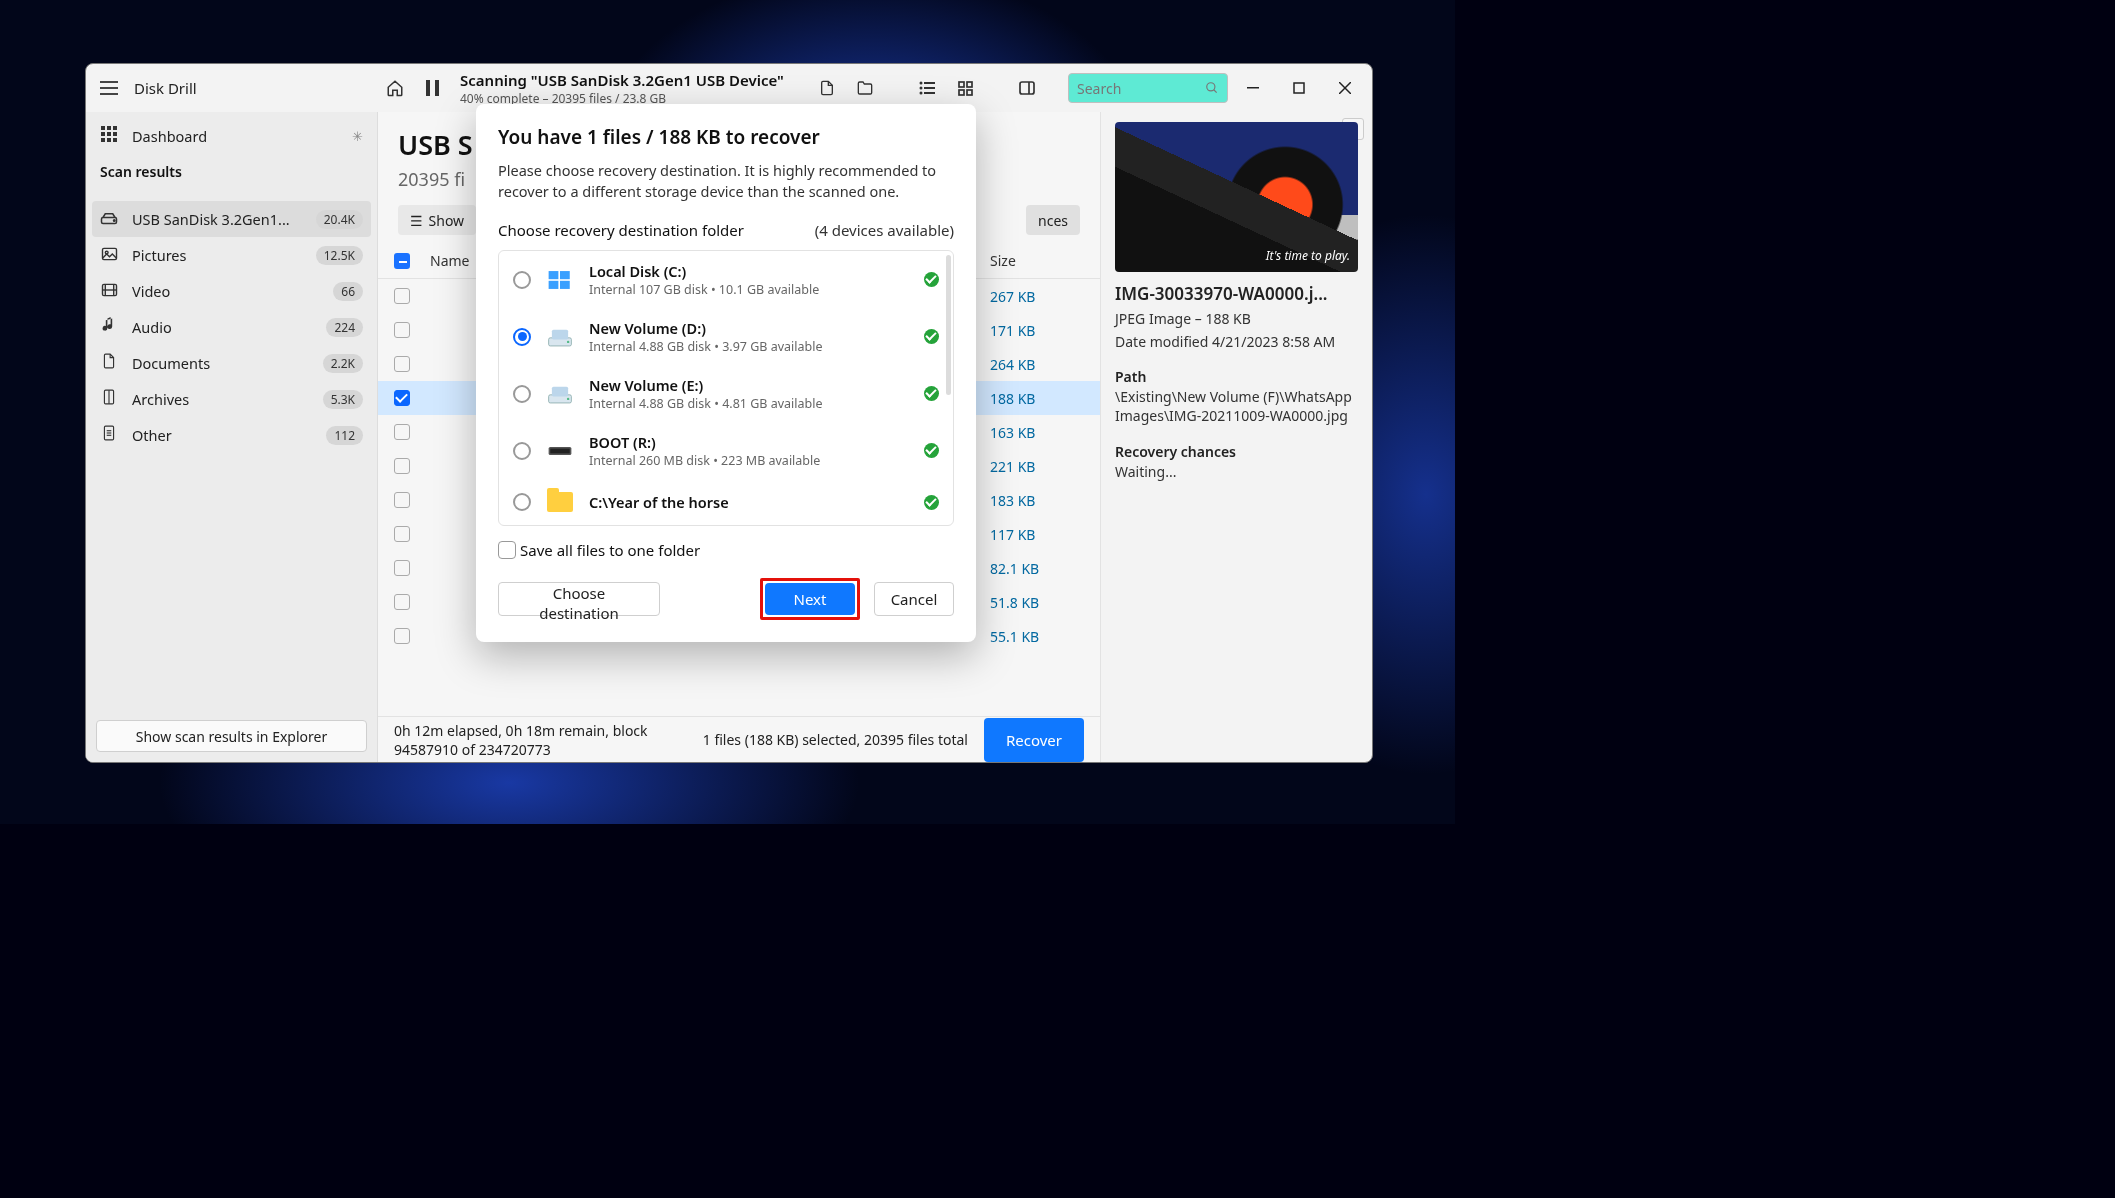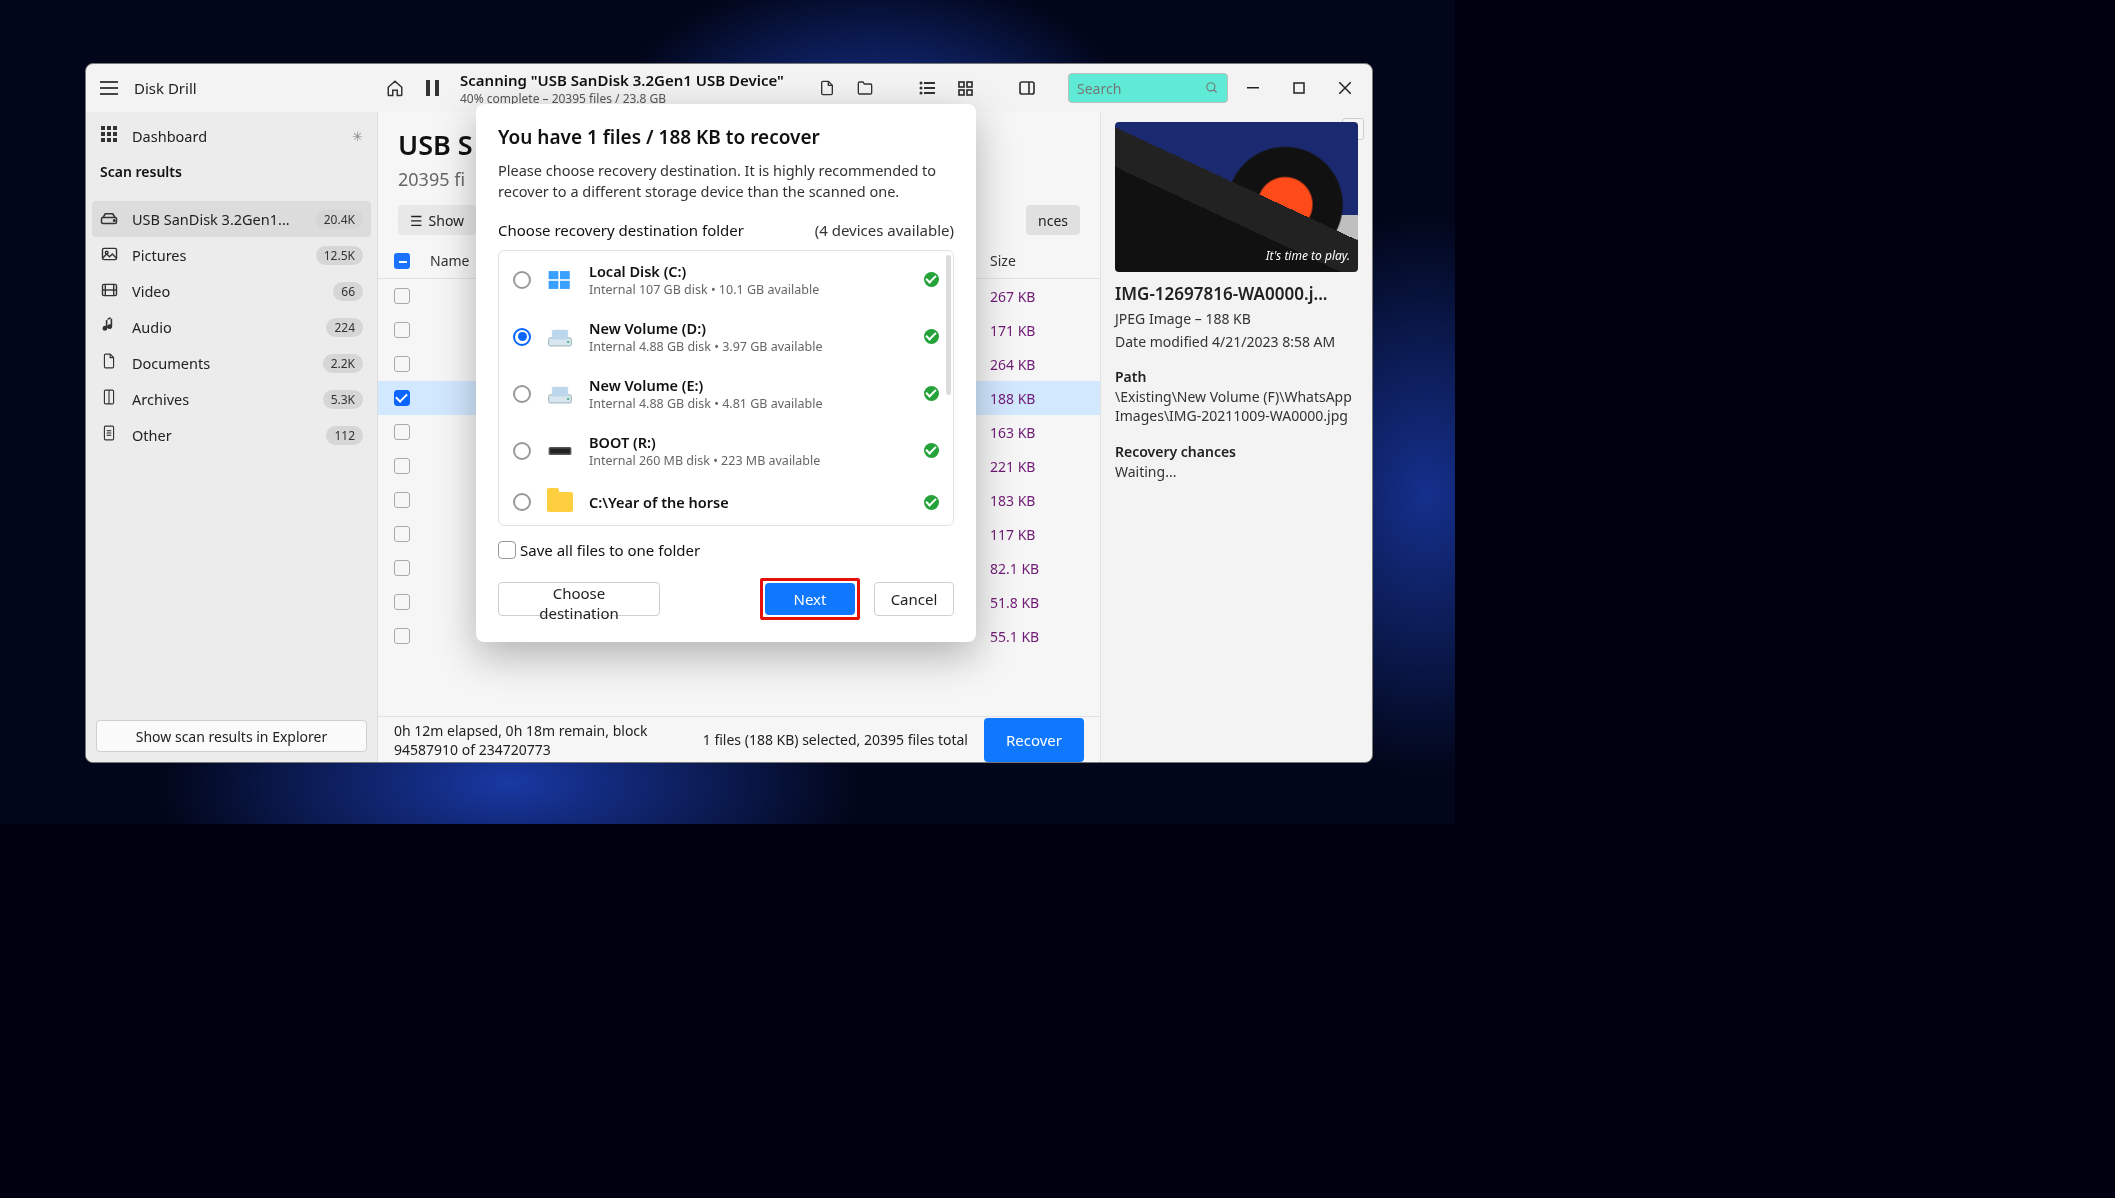--- a/index.html
+++ b/index.html
@@ -55,21 +55,21 @@
   .th-name { flex: 1; padding-left: 12px; }
   .th-size { width: 90px; }
   .tri { width: 16px; height: 16px; border: 2px solid #1a72ff; border-radius: 3px; background: #1a72ff; position: relative; }
   .tri::after { content: ""; position: absolute; left: 3px; top: 6px; width: 8px; height: 2px; background: #fff; }
   .rows { flex: 1; overflow: hidden; }
   .row { display: flex; align-items: center; height: 34px; padding: 0 20px 0 10px; font-size: 14px; }
   .row .cb { width: 16px; height: 16px; border: 1.5px solid #aaa; border-radius: 3px; margin-left: 6px; }
   .row .cb.chk { border-color: #0a66ff; background: #0a66ff; position: relative; }
   .row .cb.chk::after { content: ""; position: absolute; left: 3px; top: 0; width: 5px; height: 9px; border: solid #fff; border-width: 0 2px 2px 0; transform: rotate(45deg); }
   .row .name { flex: 1; padding-left: 18px; }
-  .row .size { width: 90px; color: #701a75; }
+  .row .size { width: 90px; color: #0369a1; }
   .row.selrow { background: #d2e8ff; }
   .scroll-stub { position: absolute; top: 268px; right: 276px; width: 6px; height: 54px; background: #c9c9c9; border-radius: 3px; }
   .details { width: 272px; border-left: 1px solid #e2e2e2; padding: 10px 14px 0; font-size: 14px; color: #222; position: relative; display: flex; flex-direction: column; }
   .thumb { width: 100%; height: 150px; border-radius: 4px; background:
       linear-gradient(25deg, #111 0 40%, #222 40% 55%, transparent 55%),
       radial-gradient(circle at 70% 55%, #ff4a1a 0 14%, #111 15% 30%, transparent 31%),
       linear-gradient(#1b2a70 0 62%, #bfbfbf 62% 78%, #888 78% 100%);
       position: relative; color: #fff; }
   .thumb .tag { position: absolute; right: 8px; bottom: 8px; font-size: 12px; font-style: italic; }
   .d-title { font-weight: 600; font-size: 17px; margin-top: 10px; white-space: nowrap; overflow: hidden; text-overflow: ellipsis; }
@@ -379,21 +379,21 @@
         <div class="sel">1 files (188 KB) selected, 20395 files total</div>
         <button class="recover-btn">Recover</button>
       </div>
     </div>
 
     <div class="details">
       <div class="popout">↗</div>
       <div class="thumb">
         <div class="tag">It's time to play.</div>
       </div>
-      <div class="d-title">IMG-12697816-WA0000.j...</div>
+      <div class="d-title">IMG-30033970-WA0000.j...</div>
       <div class="d-sub">JPEG Image – 188 KB</div>
       <div class="d-mod">Date modified 4/21/2023 8:58 AM</div>
       <div class="d-head">Path</div>
       <div class="d-body">\Existing\New Volume (F)\WhatsApp Images\IMG-20211009-WA0000.jpg</div>
       <div class="d-head">Recovery chances</div>
       <div class="d-body">Waiting...</div>
     </div>
   </div>
 
   <div class="modal">

